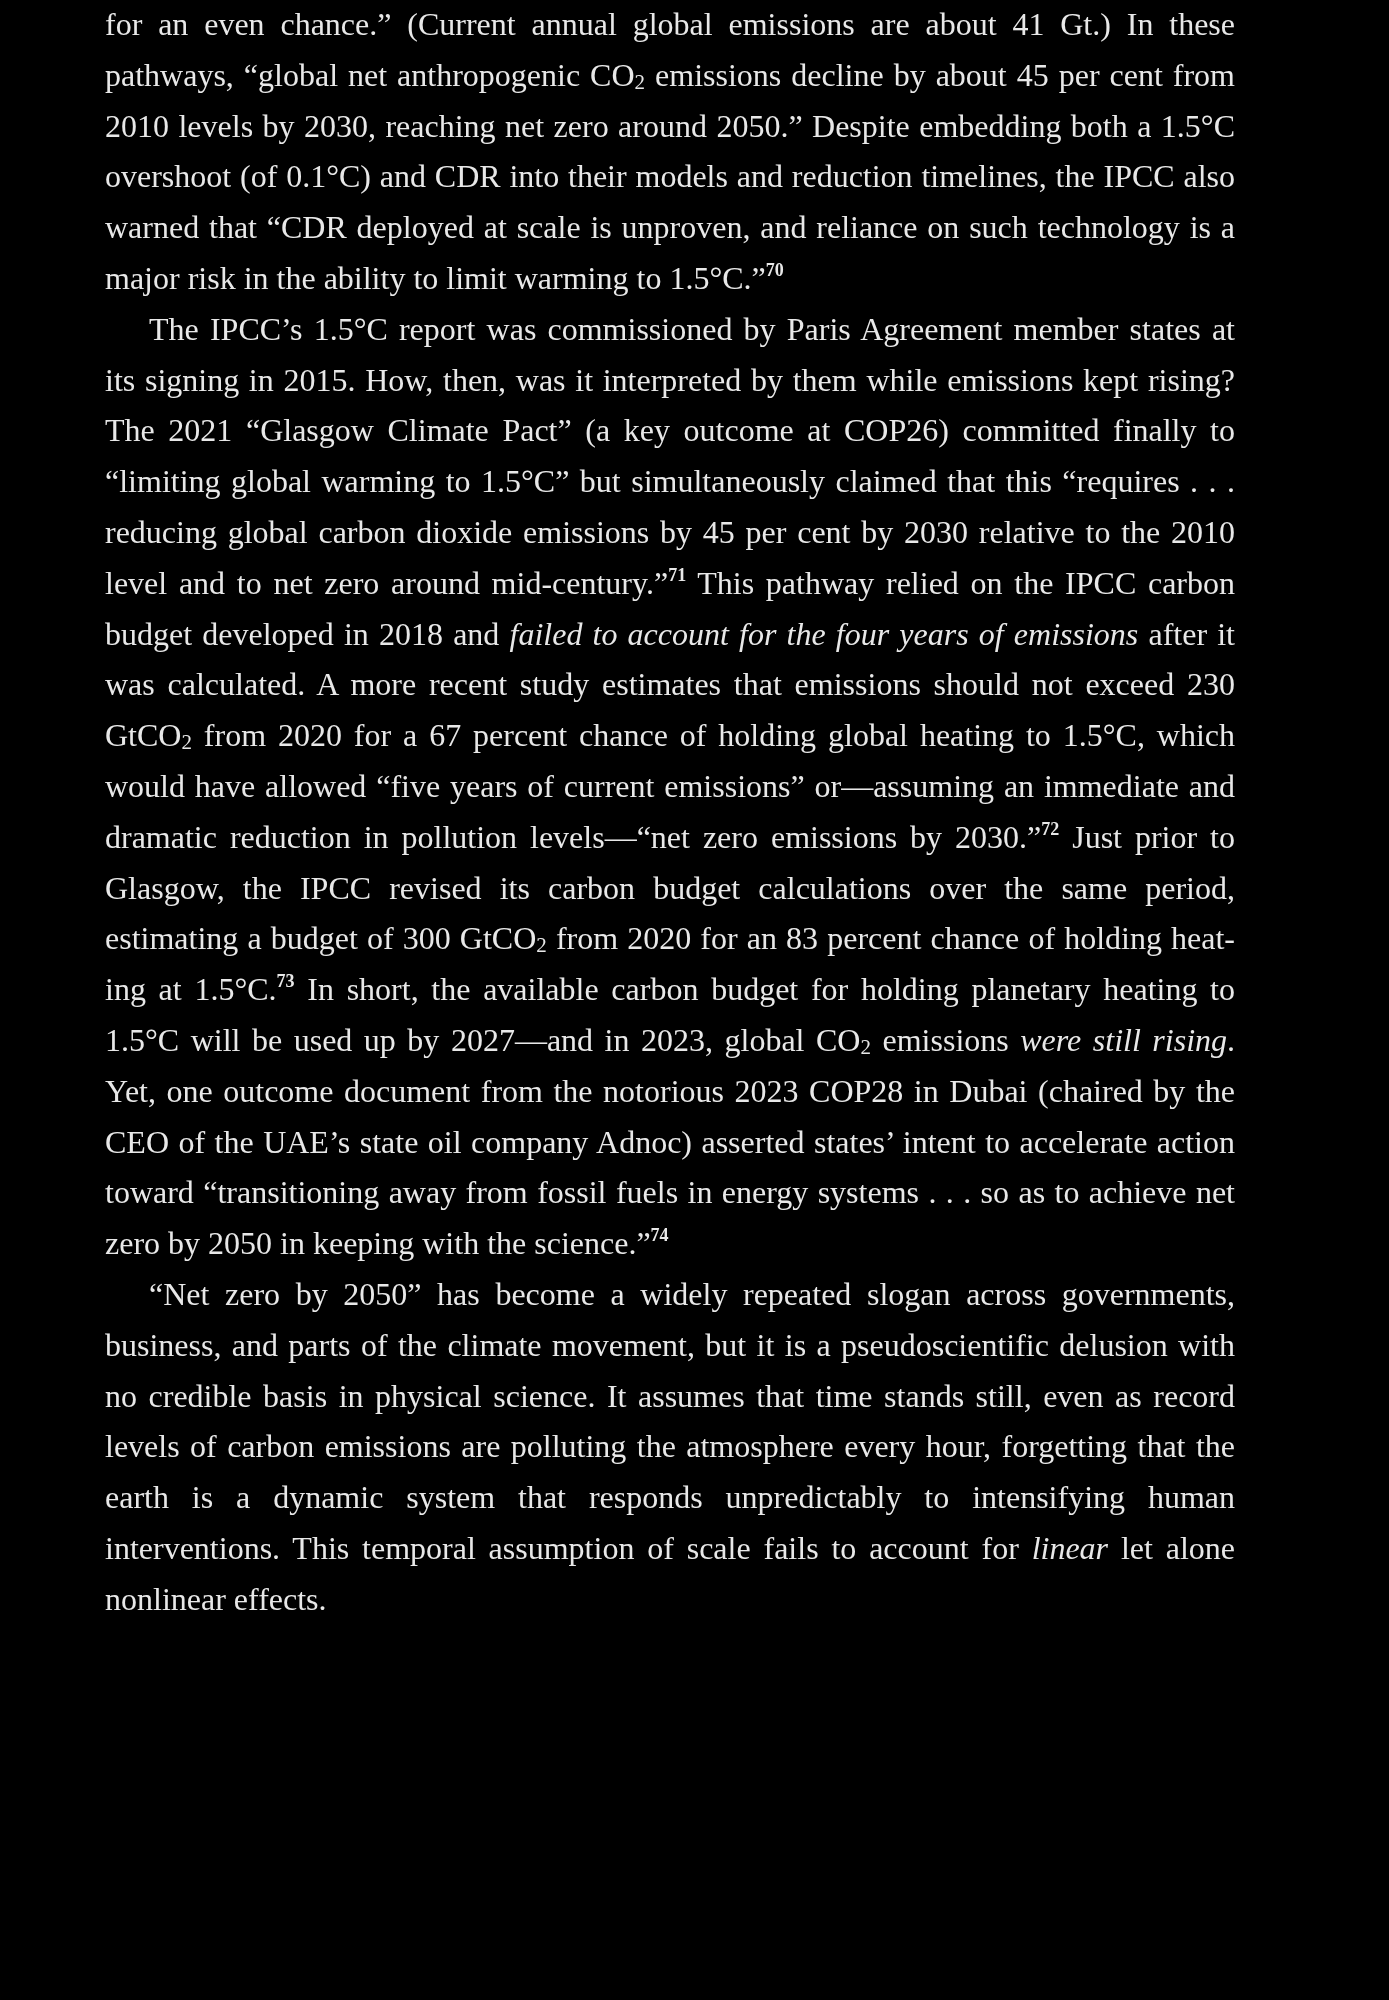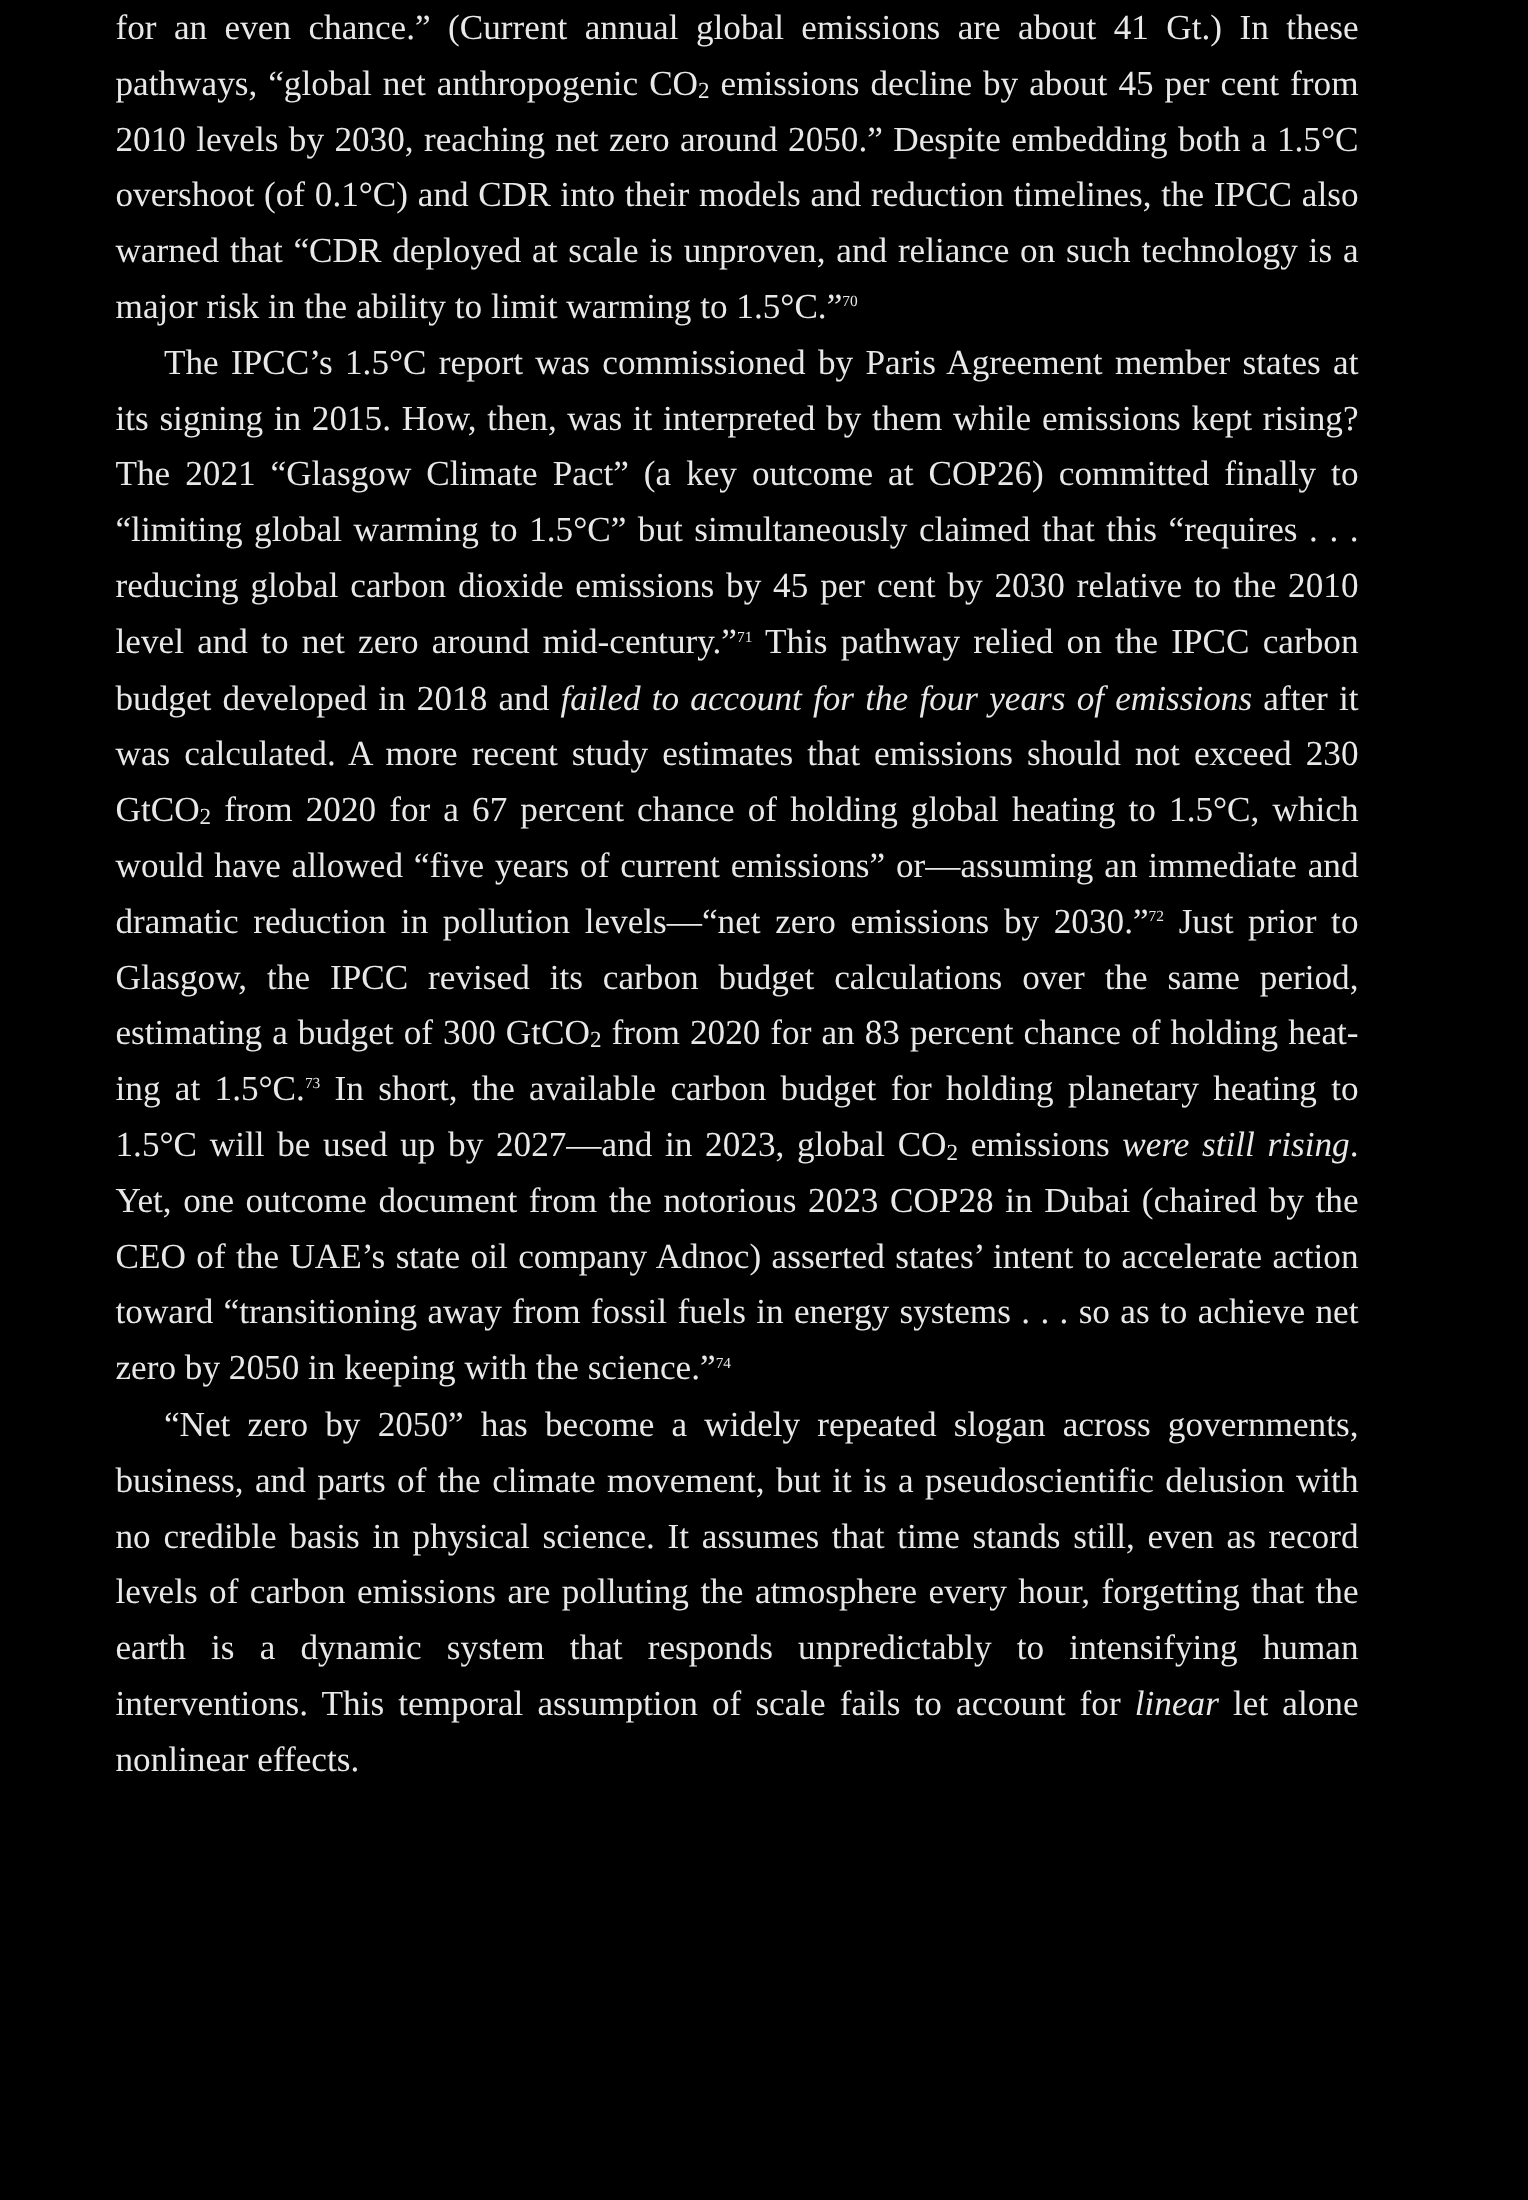--- a/index.html
+++ b/index.html
@@ -7,21 +7,21 @@
   .page {
     position: absolute; left: 105px; top: 0; width: 1130px;
     color: #e8e8e8;
     font-family: "Liberation Serif", "DejaVu Serif", serif;
     font-size: 32px; line-height: 50.8px;
     text-align: justify; hyphens: manual;
   }
   .page p { margin: 0; }
   .page p.indent { text-indent: 44px; }
   .page p.first { margin-top: -1px; }
-  sup { font-size: 14px; line-height: 0; vertical-align: 0.75em; }
+  sup { font-size: 18px; line-height: 0; vertical-align: 0.75em; font-weight: bold; }
   sub { font-size: 21px; line-height: 0; vertical-align: -0.15em; }
   i { }
 </style>
 </head>
 <body>
 
 <div class="page">
   <p class="first">
     <span>for an even chance.” (Current annual global emissions are about 41 Gt.) In these pathways, “global net anthropogenic CO</span><sub>2</sub><span> emissions decline by about 45 per cent from 2010 levels by 2030, reaching net zero around 2050.” Despite embedding both a 1.5°C overshoot (of 0.1°C) and CDR into their models and reduction timelines, the IPCC also warned that “CDR deployed at scale is unproven, and reliance on such technology is a major risk in the ability to limit warming to 1.5°C.”</span><sup>70</sup>
   </p>

